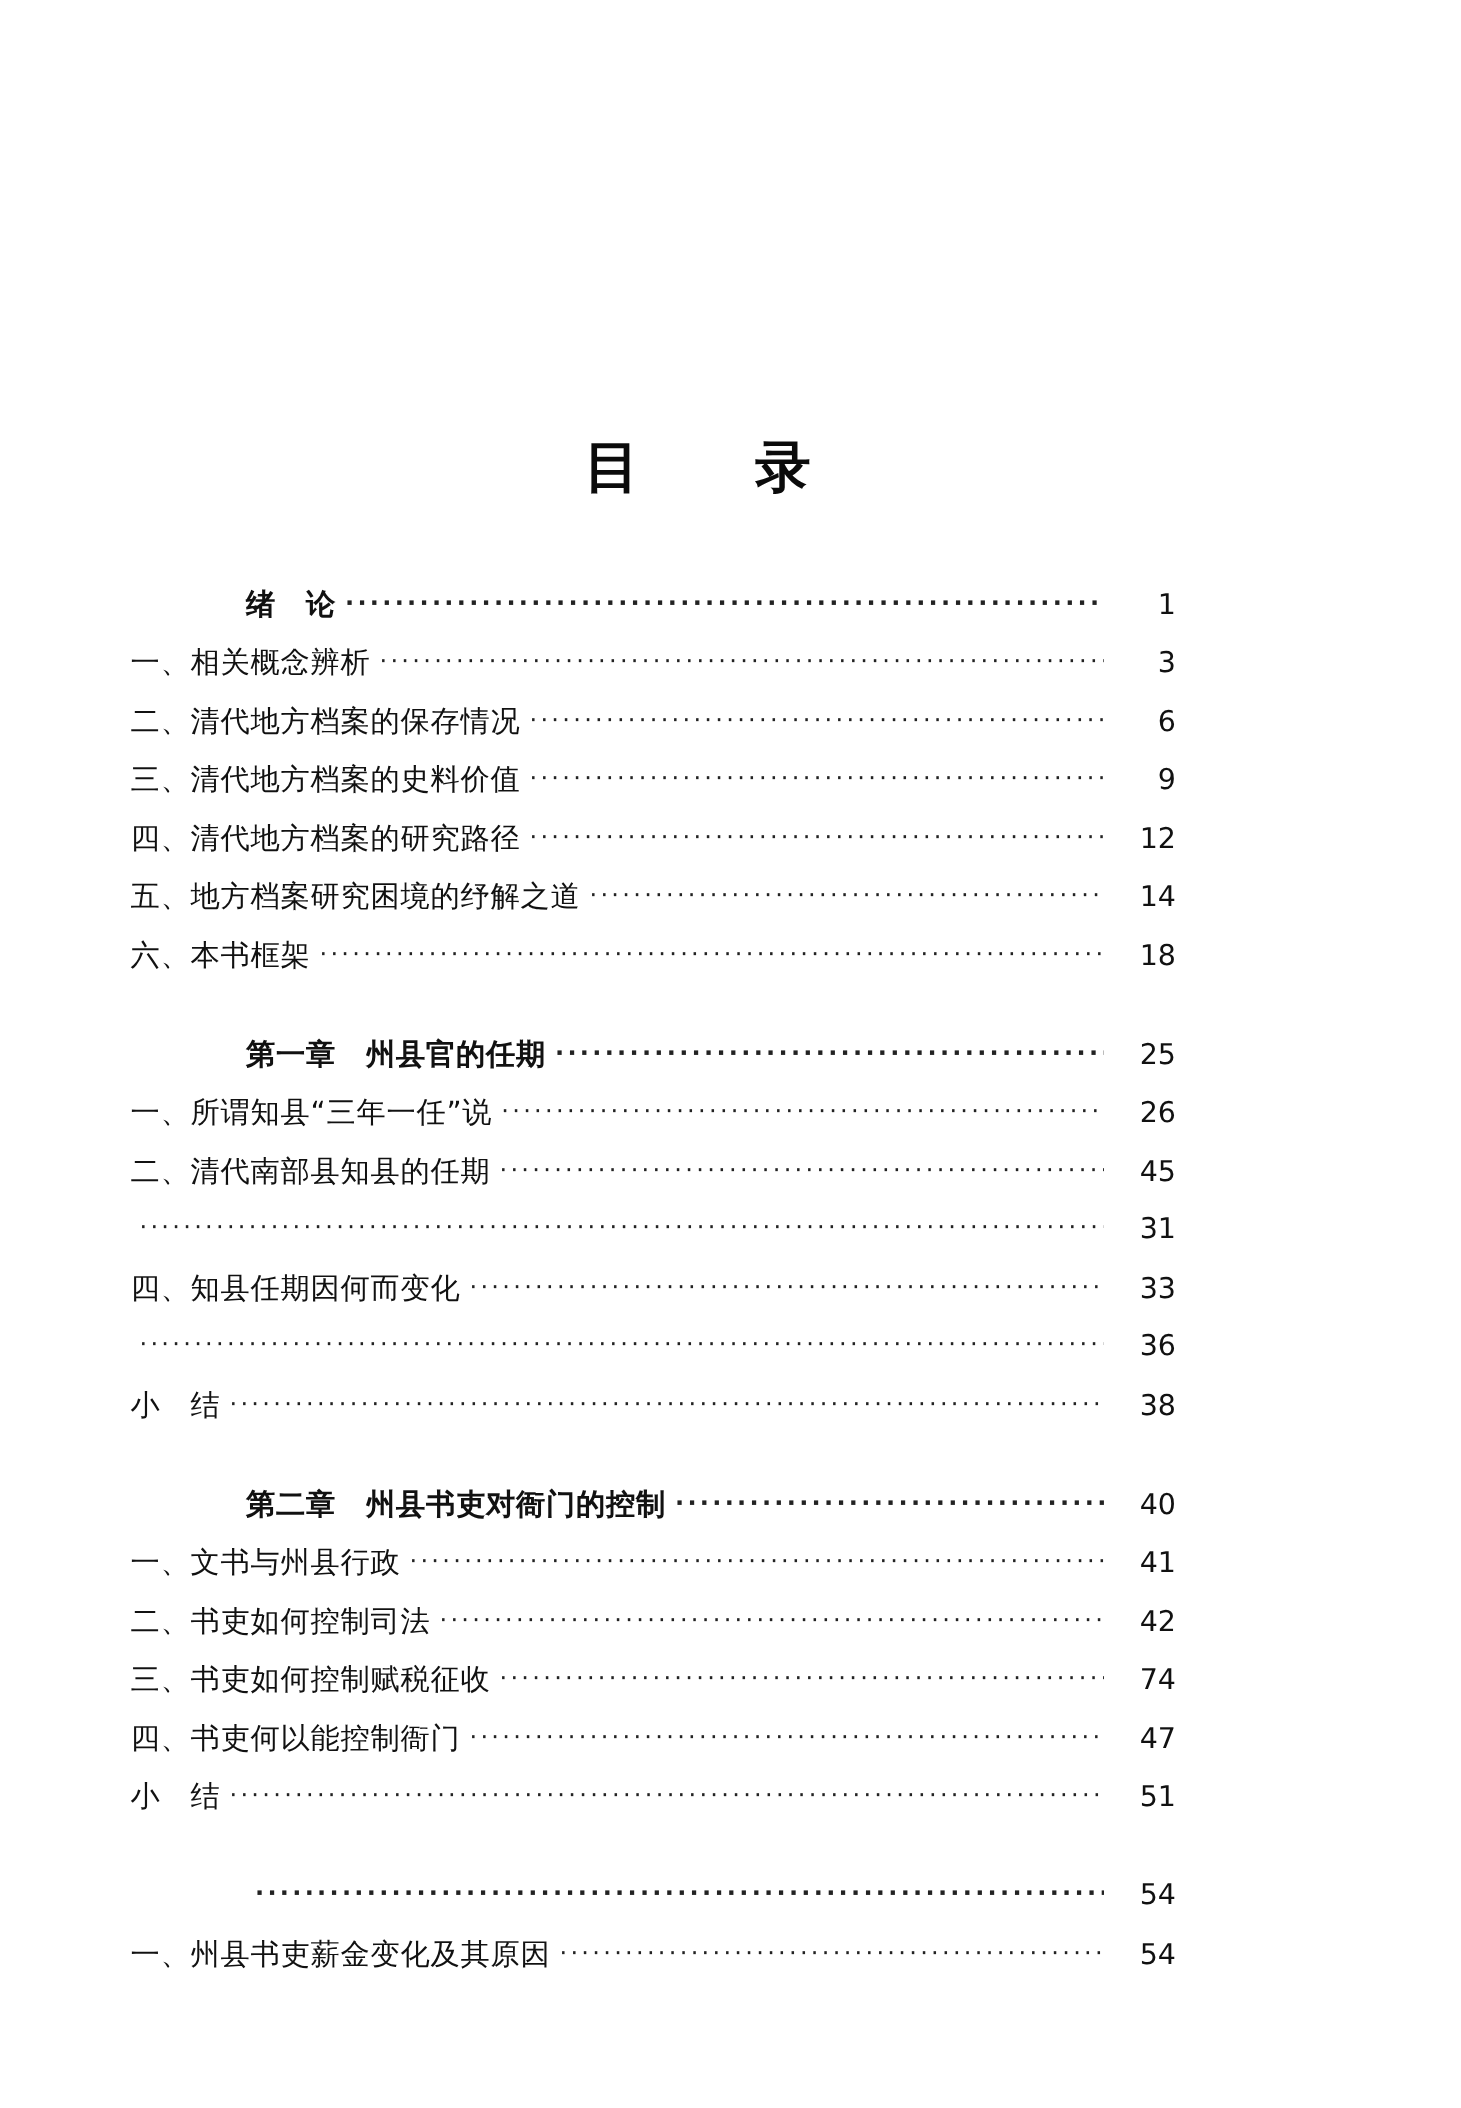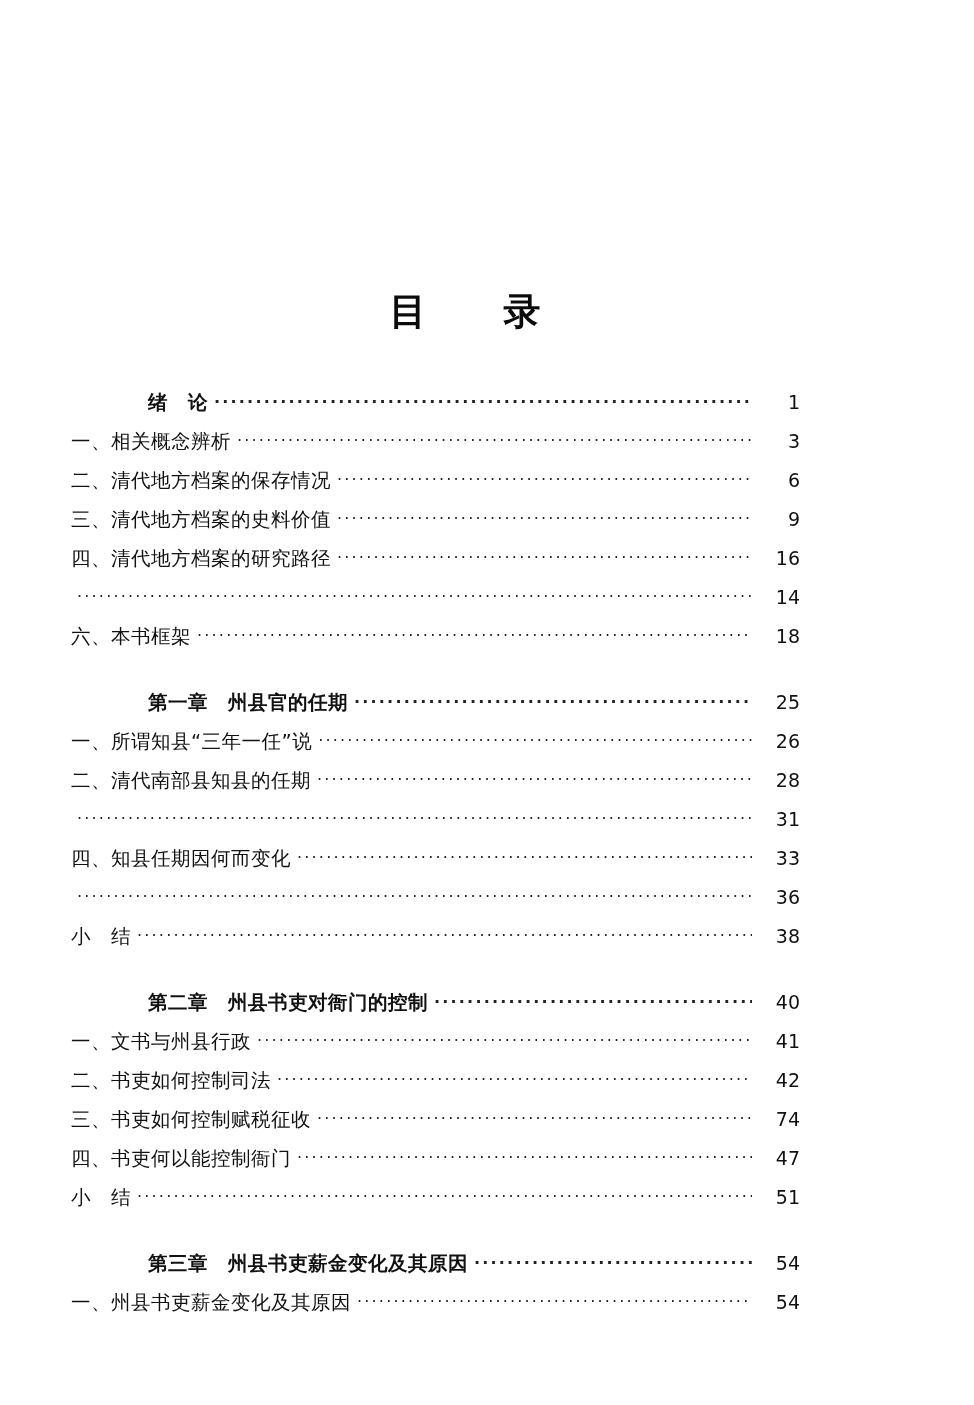--- a/index.html
+++ b/index.html
@@ -27,21 +27,21 @@
     font-size: 37px;
     font-weight: 700;
     letter-spacing: 20px;
     margin: 0;
     padding-top: 287px;
     padding-left: 20px;
     color: #0b0b0b;
     font-family: "DejaVu Sans", "Liberation Sans", sans-serif;
   }
   .toc-list {
-    margin: 0;
+    margin: 16px;
     padding: 0;
     list-style: none;
     position: relative;
     margin-top: 56px;
   }
   .toc-row {
     display: flex;
     align-items: baseline;
     font-size: 19.5px;
     line-height: 1;
@@ -108,23 +108,24 @@
         <span class="page-num">6</span>
       </li>
       <li class="toc-row level2">
         <span class="entry-label">三、清代地方档案的史料价值</span>
         <span class="dots">·····································································································································································</span>
         <span class="page-num">9</span>
       </li>
       <li class="toc-row level2">
         <span class="entry-label">四、清代地方档案的研究路径</span>
         <span class="dots">·····································································································································································</span>
-        <span class="page-num">16</span>
-      </li>
-      <li class="toc-row level2">
+        <span class="page-num">12</span>
+      </li>
+      <li class="toc-row level2">
+        <span class="entry-label">五、地方档案研究困境的纾解之道</span>
         <span class="dots">·····································································································································································</span>
         <span class="page-num">14</span>
       </li>
       <li class="toc-row level2">
         <span class="entry-label">六、本书框架</span>
         <span class="dots">·····································································································································································</span>
         <span class="page-num">18</span>
       </li>
       <li class="toc-row level1 gap">
         <span class="entry-label">第一章　州县官的任期</span>
@@ -132,21 +133,21 @@
         <span class="page-num">25</span>
       </li>
       <li class="toc-row level2">
         <span class="entry-label">一、所谓知县“三年一任”说</span>
         <span class="dots">·····································································································································································</span>
         <span class="page-num">26</span>
       </li>
       <li class="toc-row level2">
         <span class="entry-label">二、清代南部县知县的任期</span>
         <span class="dots">·····································································································································································</span>
-        <span class="page-num">28</span>
+        <span class="page-num">45</span>
       </li>
       <li class="toc-row level2">
         <span class="dots">·····································································································································································</span>
         <span class="page-num">31</span>
       </li>
       <li class="toc-row level2">
         <span class="entry-label">四、知县任期因何而变化</span>
         <span class="dots">·····································································································································································</span>
         <span class="page-num">33</span>
       </li>
@@ -183,21 +184,20 @@
         <span class="entry-label">四、书吏何以能控制衙门</span>
         <span class="dots">·····································································································································································</span>
         <span class="page-num">47</span>
       </li>
       <li class="toc-row level2">
         <span class="entry-label">小　结</span>
         <span class="dots">·····································································································································································</span>
         <span class="page-num">51</span>
       </li>
       <li class="toc-row level1 gap">
-        <span class="entry-label">第三章　州县书吏薪金变化及其原因</span>
         <span class="dots">·····································································································································································</span>
         <span class="page-num">54</span>
       </li>
       <li class="toc-row level2">
         <span class="entry-label">一、州县书吏薪金变化及其原因</span>
         <span class="dots">·····································································································································································</span>
         <span class="page-num">54</span>
       </li>
     </ul>
 </div>

